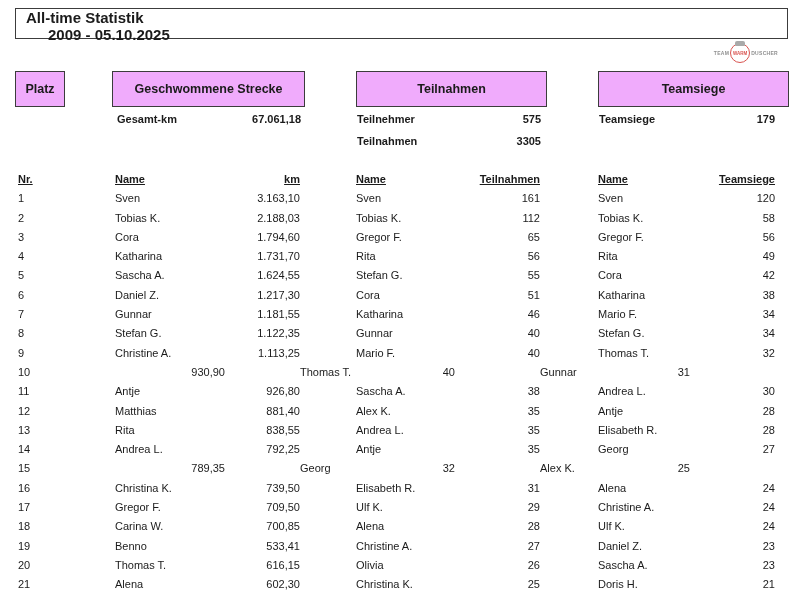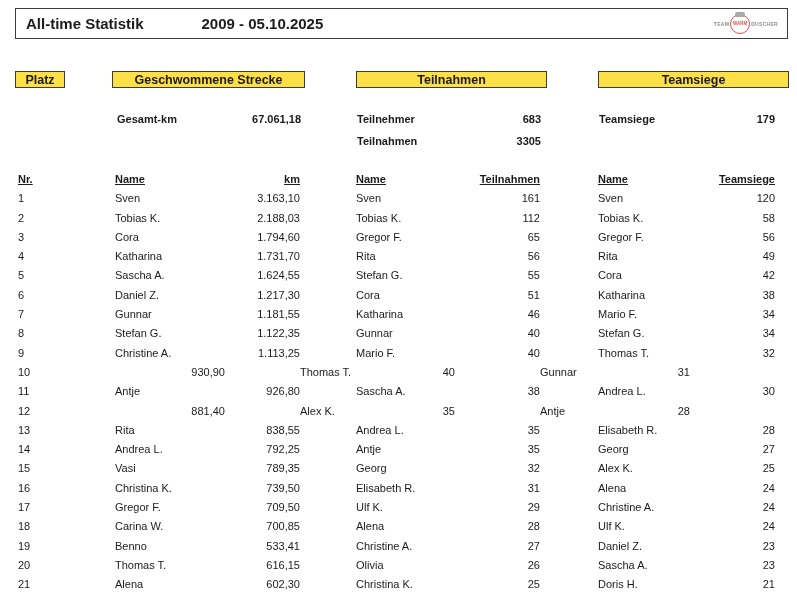--- a/index.html
+++ b/index.html
@@ -6,42 +6,42 @@
   body {
     width:797px; height:610px; background:#ffffff;
     font-family:"Liberation Sans", sans-serif; color:#1b1b1b;
     position:relative; overflow:hidden;
   }
 
   
   .title-box {
     position:absolute; left:15px; top:8px; width:773px; height:31px;
     border:1.6px solid #3c3c3c; box-sizing:border-box;
-    display:flex; align-items:center; background:#fff;
+    display:flex; align-items:flex-start; background:#fff;flex-direction:column;
   }
   .title   { font-weight:bold; font-size:15px; margin-left:10px; white-space:nowrap; }
-  .daterange { font-weight:bold; font-size:15px; margin-left:58px; white-space:nowrap; }
+  .daterange { font-weight:bold; font-size:15px; margin-left:32px; white-space:nowrap; }
 
   .logo { margin-left:auto; margin-right:9px; display:flex; align-items:center; gap:1px; }
   .logo-side { font-size:5px; font-weight:bold; color:#8f8f8f; letter-spacing:.3px; }
   .logo-circle {
     width:20px; height:20px; border:1.8px solid #d95450; border-radius:50%;
     box-sizing:border-box; display:flex; align-items:center; justify-content:center;
     position:relative; background:#fff;
   }
   .logo-circle .word { font-size:4.5px; font-weight:bold; color:#d95450; }
   .logo-circle::before {
     content:""; position:absolute; top:-3px; left:50%; transform:translateX(-50%);
     width:10px; height:5px; background:#a9a9a9; border-radius:2px 2px 1px 1px;
   }
 
   
   .sec-box {
-    position:absolute; top:71px; height:17px;
-    border:1.6px solid #3c3c3c; box-sizing:border-box; background:#fde047;
+    position:absolute; top:71px; height:36px;
+    border:1.6px solid #3c3c3c; box-sizing:border-box; background:#f0abfc;
     display:flex; align-items:center; justify-content:center;
     font-weight:bold; font-size:12.5px; white-space:nowrap;
   }
   .box-platz      { left:15px;  width:50px; }
   .box-strecke    { left:112px; width:193px; }
   .box-teilnahmen { left:356px; width:191px; }
   .box-teamsiege  { left:598px; width:191px; }
 
   
   .summary { position:absolute; top:113px; font-size:11px; font-weight:bold; }
@@ -85,21 +85,21 @@
     <div class="srow">
       <span>Gesamt-km</span>
       <span>67.061,18</span>
     </div>
   </div>
 
 <div class="summary sum-teilnahmen">
 
     <div class="srow">
       <span>Teilnehmer</span>
-      <span>683</span>
+      <span>575</span>
     </div>
 
     <div class="srow">
       <span>Teilnahmen</span>
       <span>3305</span>
     </div>
   </div>
 
 <div class="summary sum-teamsiege">
 
@@ -252,20 +252,21 @@
         <div></div>
         <div>Sascha A.</div>
         <div class="num">38</div>
         <div></div>
         <div>Andrea L.</div>
         <div class="num">30</div>
       </div>
 
       <div class="trow">
         <div>12</div>
+        <div>Matthias</div>
         <div class="num">881,40</div>
         <div></div>
         <div>Alex K.</div>
         <div class="num">35</div>
         <div></div>
         <div>Antje</div>
         <div class="num">28</div>
       </div>
 
       <div class="trow">
@@ -287,21 +288,20 @@
         <div></div>
         <div>Antje</div>
         <div class="num">35</div>
         <div></div>
         <div>Georg</div>
         <div class="num">27</div>
       </div>
 
       <div class="trow">
         <div>15</div>
-        <div>Vasi</div>
         <div class="num">789,35</div>
         <div></div>
         <div>Georg</div>
         <div class="num">32</div>
         <div></div>
         <div>Alex K.</div>
         <div class="num">25</div>
       </div>
 
       <div class="trow">

